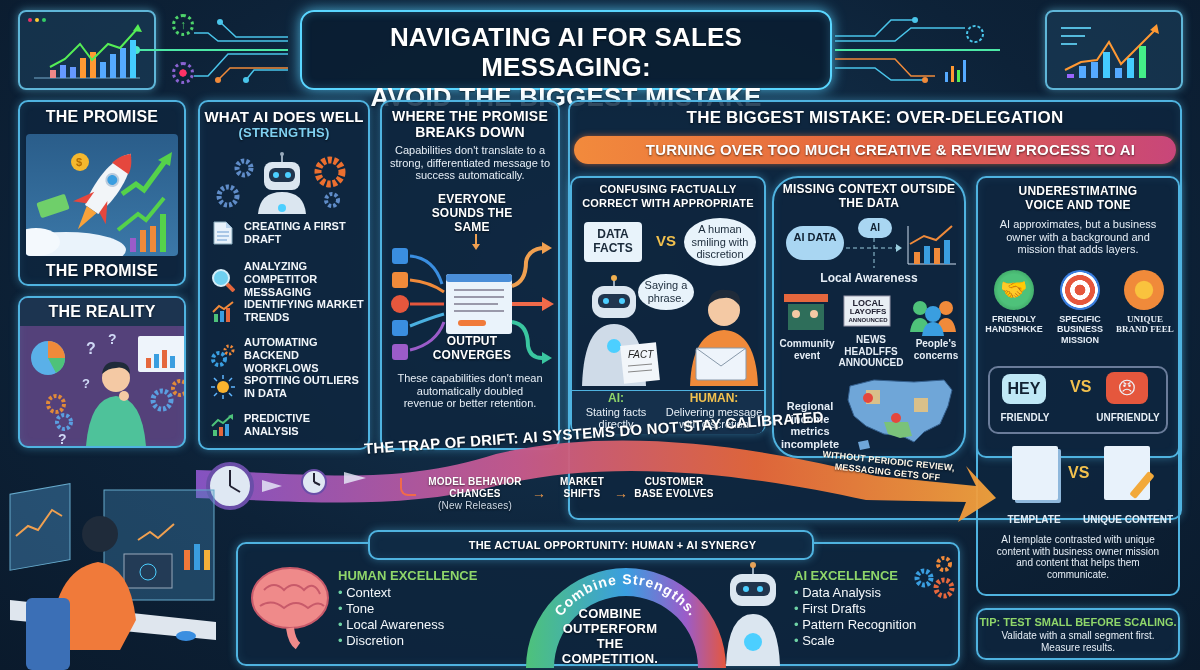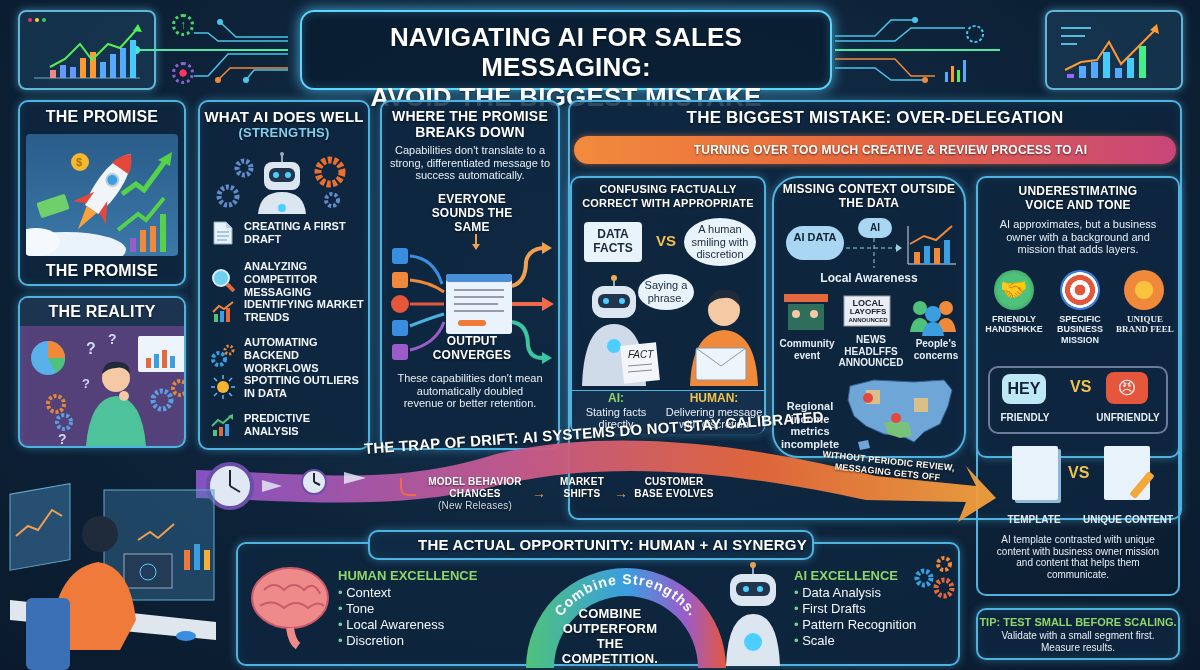--- a/index.html
+++ b/index.html
@@ -290,21 +290,21 @@
     <path d="M126 88 Q142 90 142 112 Q144 124 156 124" fill="none" stroke="#3ac6a0" stroke-width="4"></path>
       <polygon points="156,118 166,124 156,130" fill="#3ac6a0"></polygon>
   </svg>
   <div class="h" style="font-size:12px;position:absolute;left:50px;width:80px;top:232px;line-height:14px;">Output Converges</div>
   <div class="txt" style="font-size:11px;position:absolute;left:14px;right:14px;top:270px;">These capabilities don't mean automatically doubled revenue or better retention.</div>
 </div>
 
 <div class="panel" style="left:568px;top:100px;width:614px;height:420px;">
   <div class="h" style="font-size:17px;margin-top:6px;">The Biggest Mistake: Over-Delegation</div>
   <div class="abs" style="left:4px;right:4px;top:34px;height:28px;border-radius:14px;background:linear-gradient(90deg,#f28a3c,#e4653f 50%,#c8467a);box-shadow:0 0 6px rgba(240,120,60,0.6);">
-    <div class="h" style="font-size:12px;line-height:28px;padding-left:31px;">Turning Over Too Much Creative &amp; Review Process to AI</div>
+    <div class="h" style="font-size:15px;line-height:28px;padding-left:31px;">Turning Over Too Much Creative &amp; Review Process to AI</div>
   </div>
 </div>
 
 <div class="panel" style="left:570px;top:176px;width:196px;height:258px;">
   <div class="h" style="font-size:11px;margin-top:4px;line-height:14px;">Confusing Factually Correct with Appropriate</div>
   <div class="bubble" style="left:12px;top:44px;width:58px;height:40px;border-radius:4px;font-weight:700;font-size:12px;text-transform:uppercase;">
     <span>Data Facts</span>
   </div>
   <div class="vs abs" style="left:84px;top:54px;font-size:15px;">VS</div>
   <div class="bubble" style="left:112px;top:40px;width:72px;height:48px;border-radius:50%;font-size:11px;">
@@ -524,14 +524,14 @@
     <div class="bul">Pattern Recognition</div>
     <div class="bul">Scale</div>
   </div>
   <svg class="abs" style="left:676px;top:10px" width="44" height="46">
     <circle cx="30" cy="10" r="6" fill="none" stroke="#f08a3a" stroke-width="4" stroke-dasharray="3 2"></circle>
     <circle cx="10" cy="24" r="7" fill="none" stroke="#3a9ee0" stroke-width="5" stroke-dasharray="3 2"></circle>
     <circle cx="30" cy="34" r="8" fill="none" stroke="#e5673d" stroke-width="5" stroke-dasharray="3 2"></circle>
   </svg>
 </div>
 <div class="panel" style="left:368px;top:530px;width:446px;height:30px;border-radius:10px;background:#0f2a44;">
-  <div class="h" style="font-size:15px;line-height:26px;margin-left:43px;">The Actual Opportunity: Human + AI Synergy</div>
+  <div class="h" style="font-size:11px;line-height:26px;margin-left:43px;">The Actual Opportunity: Human + AI Synergy</div>
 </div>
 
 </body></html>

